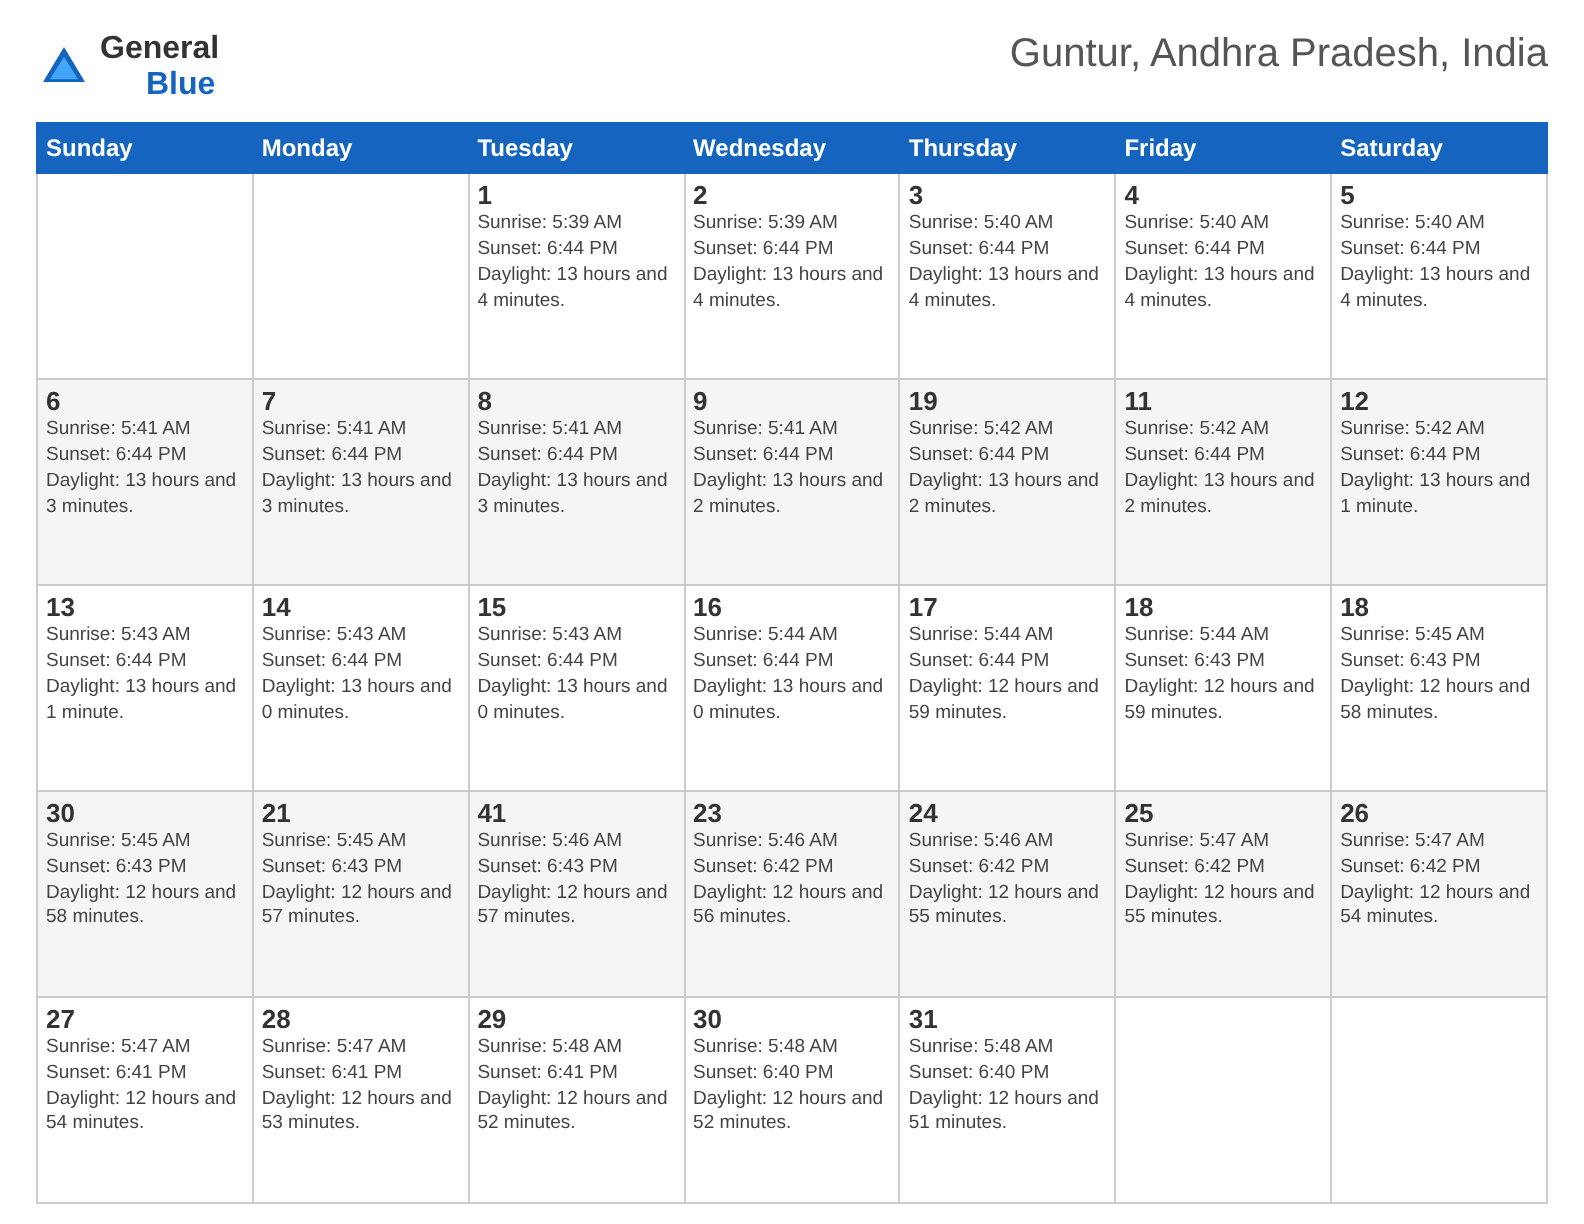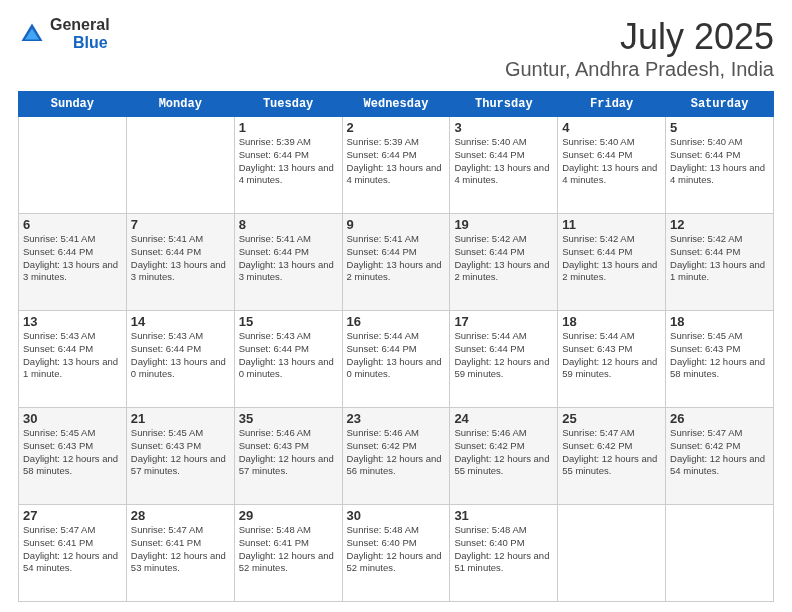--- a/index.html
+++ b/index.html
@@ -60,22 +60,21 @@
       border-collapse: collapse;
       width: 100%;
       table-layout: fixed;
     }
     .calendar thead tr th {
       background: #1565c0;
       color: #fff;
       font-size: 12px;
       padding: 5px 4px;
       border: 1px solid #1565c0;
-      text-align: center;
-      font-family: Liberation Mono, monospace;
+      text-align: left;
     }
     .calendar tbody tr td {
       border: 1px solid #ccc;
       vertical-align: top;
       padding: 3px 4px;
       font-size: 10px;
       color: #333;
       height: 90px;
     }
     .calendar tbody tr:nth-child(even) td {
@@ -109,21 +108,20 @@
       <svg class="logo-icon" viewBox="0 0 40 40">
         <polygon points="20,5 35,30 5,30" fill="#1565c0"></polygon>
         <polygon points="20,12 30,28 10,28" fill="#42a5f5"></polygon>
       </svg>
       <div class="logo-text">
         <span class="logo-general">General</span>
         <span class="logo-blue">Blue</span>
       </div>
     </div>
     <div class="title-block">
-      <h1>July 2025</h1>
       <h2>Guntur, Andhra Pradesh, India</h2>
     </div>
   </div>
 
   <table class="calendar">
     <thead>
       <tr>
       <th>Sunday</th>
           <th>Monday</th>
           <th>Tuesday</th>
@@ -263,21 +261,21 @@
 Sunset: 6:43 PM
 Daylight: 12 hours and 58 minutes.</div>
           </td>
           <td>
             <span class="day-number">21</span>
             <div class="day-detail" style="white-space: pre-line;">Sunrise: 5:45 AM
 Sunset: 6:43 PM
 Daylight: 12 hours and 57 minutes.</div>
           </td>
           <td>
-            <span class="day-number">35</span>
+            <span class="day-number">41</span>
             <div class="day-detail" style="white-space: pre-line;">Sunrise: 5:46 AM
 Sunset: 6:43 PM
 Daylight: 12 hours and 57 minutes.</div>
           </td>
           <td>
             <span class="day-number">23</span>
             <div class="day-detail" style="white-space: pre-line;">Sunrise: 5:46 AM
 Sunset: 6:42 PM
 Daylight: 12 hours and 56 minutes.</div>
           </td>

